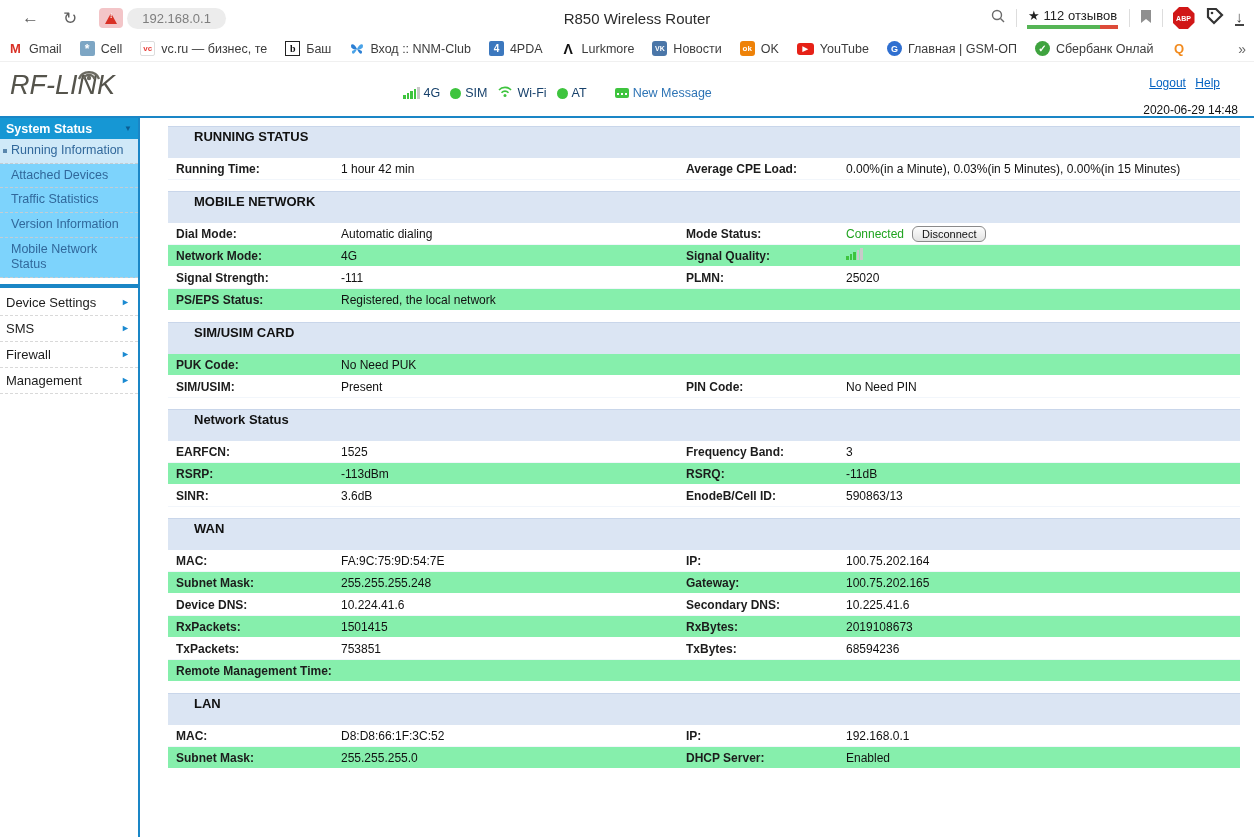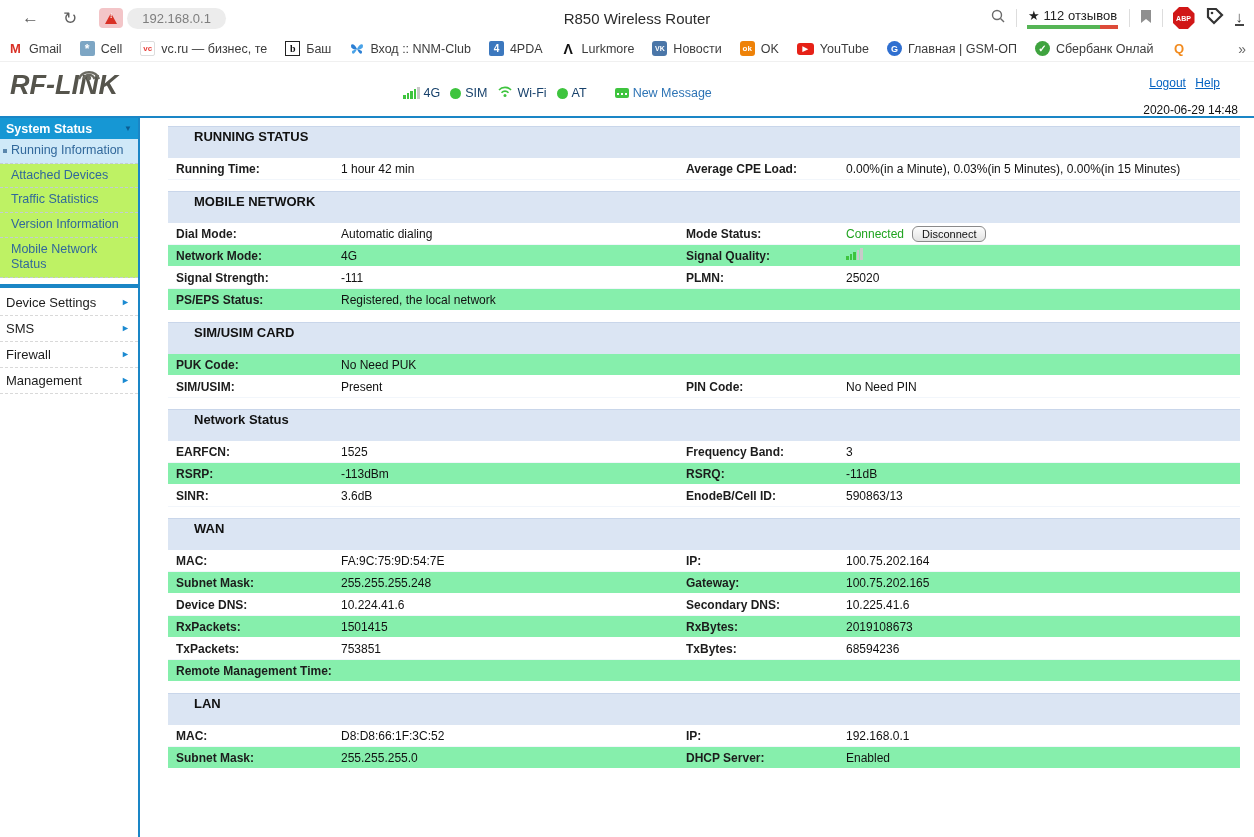--- a/index.html
+++ b/index.html
@@ -38,41 +38,41 @@
   .bi-vk { background:#4a76a8; color:#fff; font-size:7px; border-radius:3px; }
   .bi-ok { background:#ee8208; color:#fff; font-size:8px; border-radius:3px; }
   .bi-youtube { background:#e62117; color:#fff; font-size:7px; border-radius:3px; width:17px; height:12px; }
   .bi-gsm { background:#2f6fd0; color:#fff; border-radius:50%; font-size:9px; }
   .bi-sber { background:#3fa33f; color:#fff; border-radius:50%; font-size:10px; }
   .bi-q { color:#f28b1e; font-size:13px; font-weight:800; }
   .bm-chevron { margin-left:auto; color:#666; font-size:14px; cursor:pointer; }
 
   
   .page-header { position:relative; height:56px; border-bottom:2px solid #1a86c6; background:#fff; }
-  .logo { position:absolute; left:10px; top:8px; font-size:27px; font-weight:bold; font-style:italic; color:#55544c; letter-spacing:0px; }
+  .logo { position:absolute; left:10px; top:8px; font-size:27px; font-weight:normal; font-style:italic; color:#55544c; letter-spacing:0px; }
   .logo-arcs { position:absolute; left:62px; top:-13px; }
   .status-bar { position:absolute; left:403px; top:23px; display:flex; align-items:center; gap:10px; }
   .status-item { display:flex; align-items:center; gap:4px; font-size:12.5px; color:#17416b; }
   .status-item.msg { margin-left:18px; color:#2e74b5; }
   .sig { display:flex; align-items:flex-end; gap:1px; height:12px; }
   .sig i { width:2.5px; display:block; }
   .dot { width:11px; height:11px; border-radius:50%; background:#3ec43e; }
   .msg-icon { position:relative; width:14px; height:10px; background:#3ec43e; border-radius:2px; }
   .msg-icon::after { content:""; position:absolute; left:2px; bottom:3px; width:2px; height:2px; background:#fff; box-shadow:4px 0 0 #fff, 8px 0 0 #fff; }
   .header-right { position:absolute; right:16px; top:14px; text-align:left; }
   .hdr-links { font-size:12px; }
   .hdr-links a { color:#0563c1; text-decoration:underline; cursor:pointer; margin-left:6px; }
   .hdr-date { margin-top:13px; font-size:12px; color:#111; }
 
   
   .page-body { display:flex; height:719px; }
   .sidebar-col { width:140px; flex:0 0 140px; border-right:2px solid #1a86c6; }
   .sb-header { height:21px; background:#1697d4; color:#fff; font-weight:bold; font-size:12.5px; display:flex; align-items:center; padding:0 6px; cursor:pointer; }
   .sb-header .tri { margin-left:auto; font-size:8px; color:#0b5d92; }
-  .sb-sub { background:#bef264; }
+  .sb-sub { background:#7dd3fc; }
   .sb-item { position:relative; padding:4px 4px 4px 11px; font-size:12.5px; color:#31689b; border-bottom:1px dashed #c3cdd4; cursor:pointer; line-height:1.25; }
   .sb-item.active { background:#cfe9f8; }
   .sb-item.active::before { content:""; position:absolute; left:3px; top:10px; width:4px; height:4px; background:#5a87ad; }
   .sb-divider { height:4px; background:#1a86c6; margin-top:6px; }
   .sb-groups { margin-top:2px; }
   .sb-group { display:flex; align-items:center; padding:5px 8px 5px 6px; font-size:13px; color:#1c1c1c; border-bottom:1px dashed #d9d9d9; cursor:pointer; }
   .sb-group .arrow { margin-left:auto; color:#1b8ad1; font-size:9px; }
 
   
   .content { flex:1; padding:8px 14px 0 28px; }

